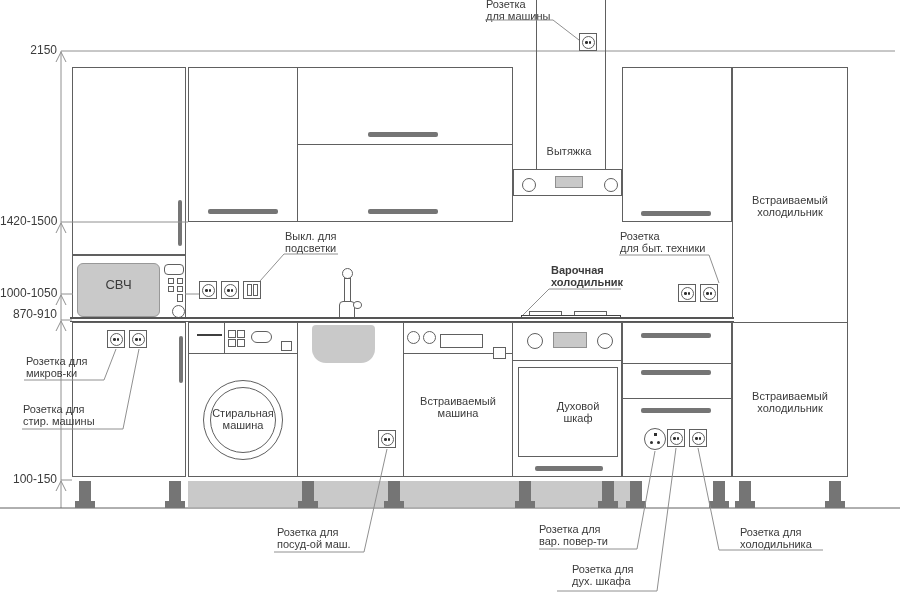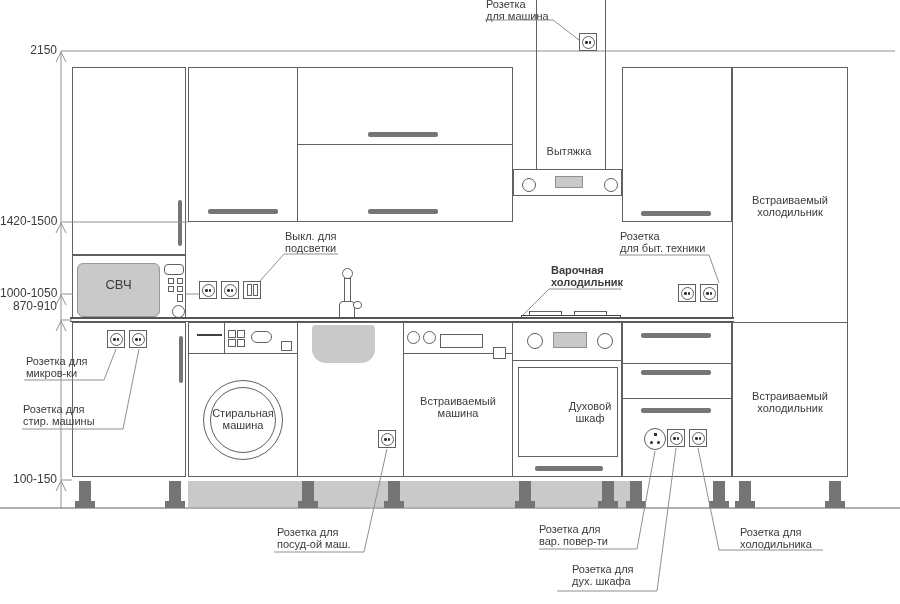--- a/index.html
+++ b/index.html
@@ -160,21 +160,21 @@
     <div>Встраиваемый</div>
     <div>машина</div>
   </div>
 
   <div class="box" style="left:512px;top:322px;width:110px;height:155px;"></div>
   <div class="hl" style="left:512px;top:360px;width:110px;"></div>
   <div class="circ" style="left:527px;top:333px;width:16px;height:16px;"></div>
   <div class="grayfill" style="left:553px;top:332px;width:34px;height:16px;border:1px solid #909090;"></div>
   <div class="circ" style="left:597px;top:333px;width:16px;height:16px;"></div>
   <div class="box" style="left:518px;top:367px;width:100px;height:90px;"></div>
-  <div class="lbl center" style="left:518px;top:400px;width:120px;margin-left:12px;">
+  <div class="lbl center" style="left:518px;top:400px;width:120px;">
     <div>Духовой</div>
     <div>шкаф</div>
   </div>
   <div class="bar" style="left:535px;top:466px;width:68px;height:5px;"></div>
 
   <div class="box" style="left:622px;top:322px;width:110px;height:155px;"></div>
   <div class="hl" style="left:622px;top:363px;width:110px;"></div>
   <div class="hl" style="left:622px;top:398px;width:110px;"></div>
   <div class="bar" style="left:641px;top:333px;width:70px;height:5px;"></div>
   <div class="bar" style="left:641px;top:370px;width:70px;height:5px;"></div>
@@ -195,26 +195,26 @@
   <div class="leg" style="left:519px;"></div>
   <div class="leg" style="left:602px;"></div>
   <div class="leg" style="left:630px;"></div>
   <div class="leg" style="left:713px;"></div>
   <div class="leg" style="left:739px;"></div>
   <div class="leg" style="left:829px;"></div>
 
   <div class="dim" style="left:0;top:44px;">2150</div>
   <div class="dim" style="left:0;top:215px;">1420-1500</div>
   <div class="dim" style="left:0;top:287px;text-align:center;">1000-1050</div>
-  <div class="dim" style="left:0;top:300px;">870-910</div>
+  <div class="dim" style="left:0;top:308px;">870-910</div>
   <div class="dim" style="left:0;top:473px;">100-150</div>
 
   <div class="lbl" style="left:486px;top:-2px;">
     <div>Розетка</div>
-    <div>для машина</div>
+    <div>для машины</div>
   </div>
   <div class="lbl" style="left:285px;top:230px;">
     <div>Выкл. для</div>
     <div>подсветки</div>
   </div>
   <div class="lbl" style="left:620px;top:230px;">
     <div>Розетка</div>
     <div>для быт. техники</div>
   </div>
   <div class="lbl" style="left:551px;top:264px;font-weight:bold;">

